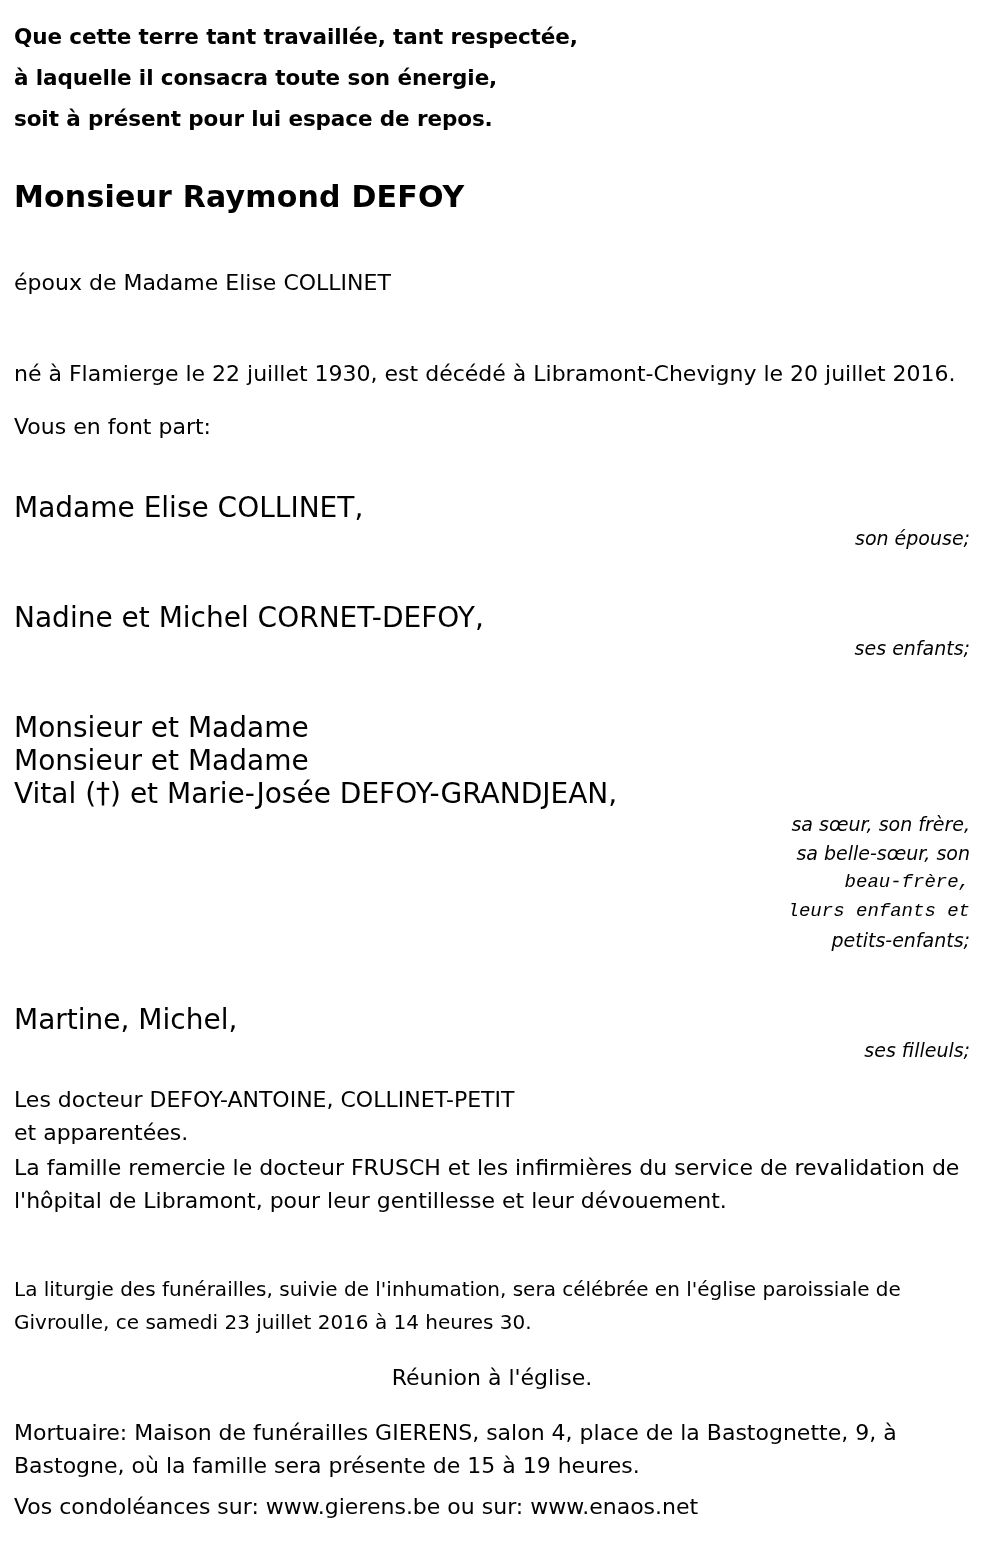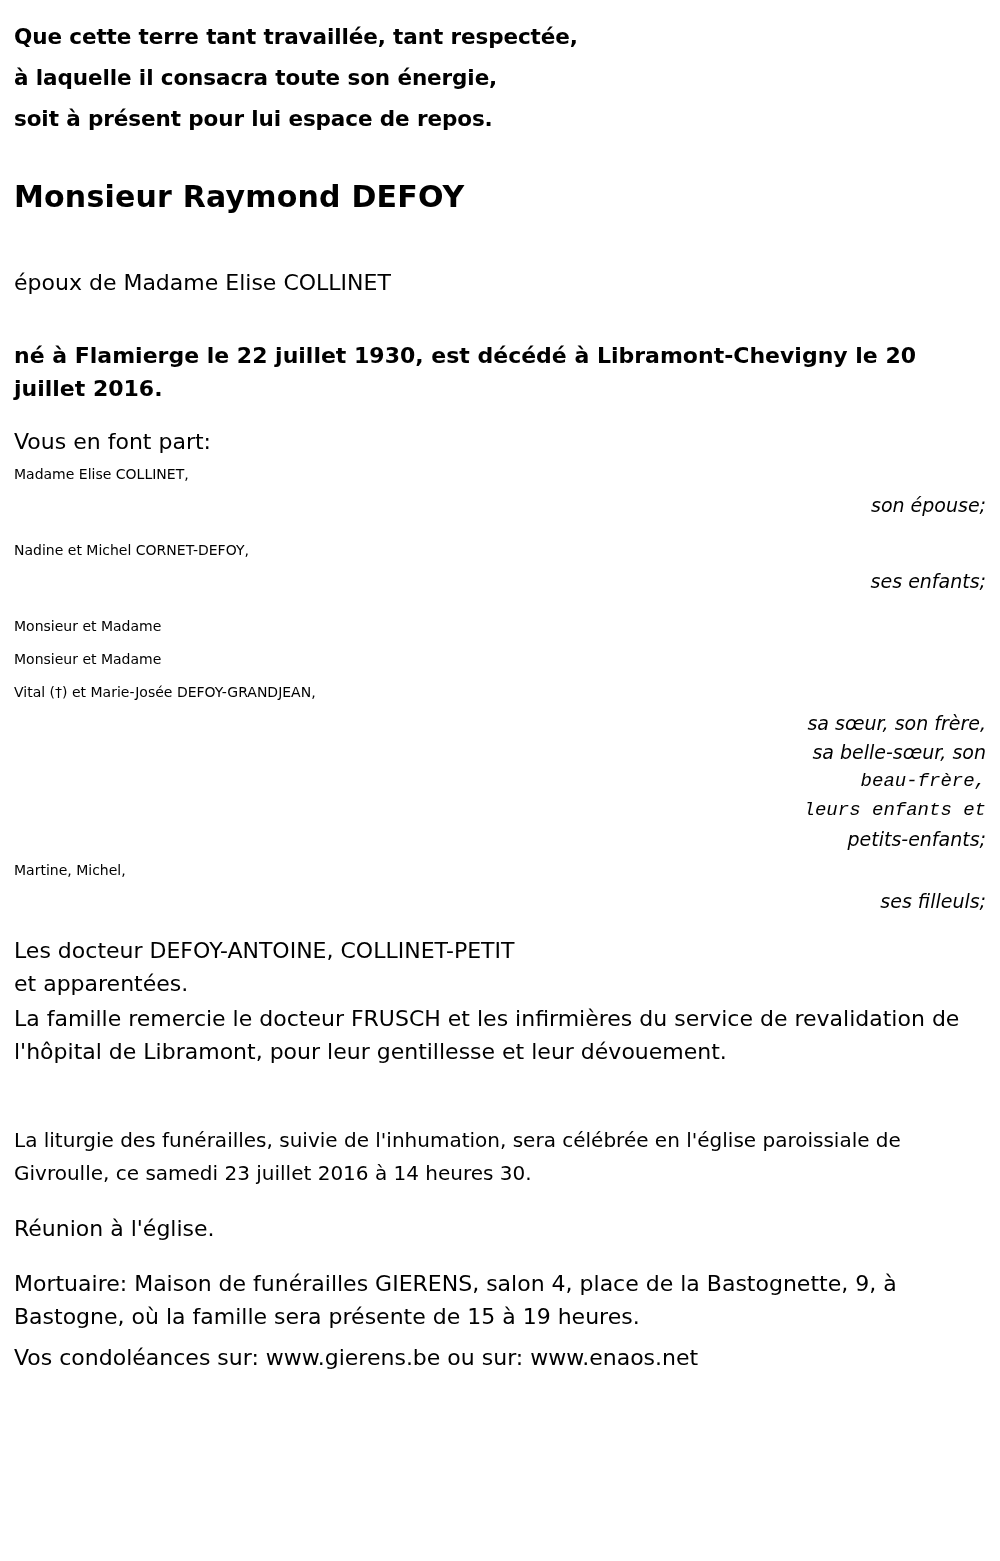--- a/index.html
+++ b/index.html
@@ -9,21 +9,21 @@
   }
   body {
     width: 1000px;
     min-height: 1561px;
     font-family: "DejaVu Sans", sans-serif;
     color: #000000;
   }
   .page {
     width: 1000px;
     box-sizing: border-box;
-    padding: 16px 14px 10px 14px;
+    padding: 16px 30px 10px 14px;
   }
   .epitaph {
     font-weight: bold;
     font-size: 21.5px;
     line-height: 41px;
     letter-spacing: -0.1px;
   }
   .epitaph div {
     white-space: nowrap;
   }
@@ -35,35 +35,35 @@
     letter-spacing: 0.2px;
   }
   .spouse-line {
     font-size: 22px;
     line-height: 28px;
     margin-top: 54px;
   }
   .birth-death {
     font-size: 22px;
     line-height: 33px;
-    margin-top: 42px;
-    font-weight: bold;
+    margin-top: 60px;
   }
   .announce-intro {
     font-size: 22px;
     line-height: 33px;
     margin-top: 20px;
   }
   .group {
     position: relative;
     margin-top: 0px;
   }
   .group .names {
-    font-size: 14px;
+    font-size: 28px;
     line-height: 33px;
+    margin-top: 48px;
   }
   .gap-small {
     margin-top: 14px;
   }
   .relation-block .relation-line {
     font-style: italic;
     font-size: 19px;
     line-height: 29px;
     text-align: right;
   }
@@ -83,20 +83,21 @@
   }
   .liturgy {
     font-size: 20px;
     line-height: 33px;
     margin-top: 56px;
   }
   .meeting {
     font-size: 22px;
     line-height: 33px;
     margin-top: 22px;
+    text-align: center;
   }
   .mortuary {
     font-size: 22px;
     line-height: 33px;
     margin-top: 22px;
   }
   .condolences {
     font-size: 22px;
     line-height: 33px;
     margin-top: 8px;

